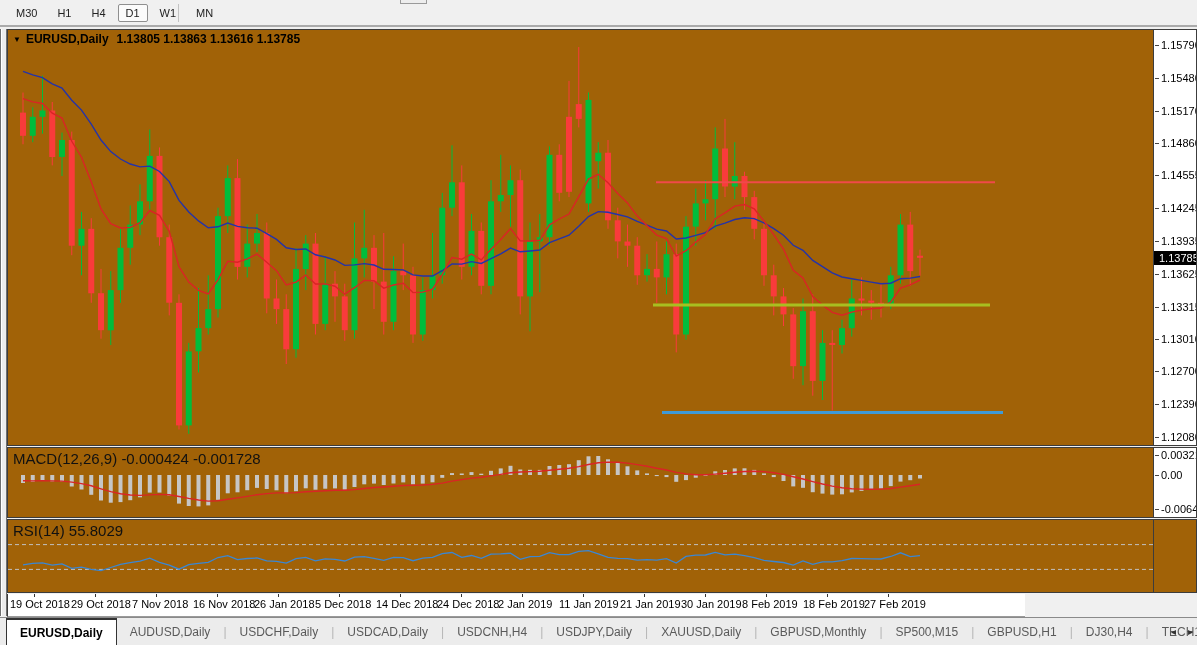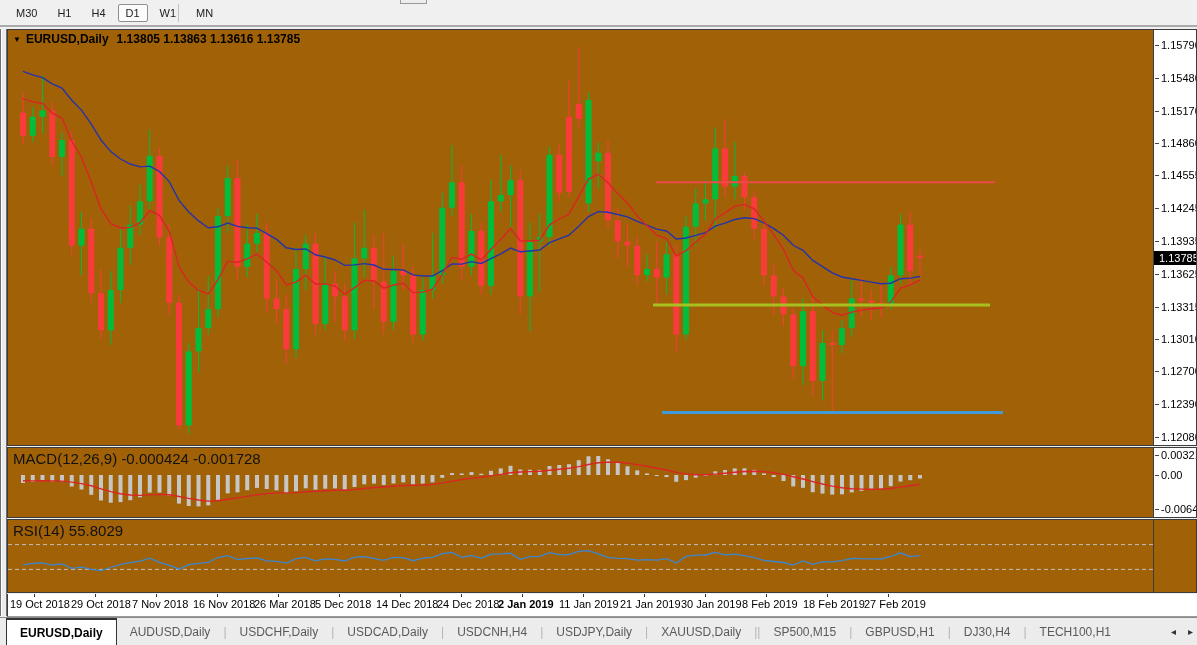--- a/index.html
+++ b/index.html
@@ -30,21 +30,21 @@
   .axlabel{position:absolute;left:0;padding-left:7px;white-space:nowrap;line-height:13px;}
   .axlabel:before{content:"";position:absolute;left:1px;top:6px;width:4px;height:1px;background:#444;}
   .price-tag{position:absolute;left:0;width:40px;background:#000;color:#fff;
       padding:1px 0 1px 5px;line-height:12px;font-size:11px;}
   .panel-label{position:absolute;left:5px;top:2px;font-size:15px;color:#111;z-index:5;white-space:nowrap;}
   #main-title{font-size:12px;color:#000;}
   #main-title .sym{font-weight:bold;}
   #main-title .ohlc{font-weight:bold;margin-left:8px;}
   .drop-arrow{display:inline-block;font-size:8px;color:#000;margin-right:5px;transform:translateY(-1px);}
   
-  #date-axis{position:absolute;left:7px;top:594px;width:1190px;height:23px;background:#fff;
+  #date-axis{position:absolute;left:7px;top:594px;width:1018px;height:23px;background:#fff;
       border-left:1px solid #3c3c3c;border-bottom:1px solid #9a9a9a;box-sizing:border-box;}
   .dlabel{position:absolute;top:4px;font-size:11px;color:#000;white-space:nowrap;}
   .dtick{position:absolute;top:0;width:1px;height:3px;background:#333;}
   
   #tab-bar{position:absolute;left:0;top:617px;width:1197px;height:28px;background:#ececec;
       border-top:1px solid #8a8a8a;box-sizing:border-box;display:flex;align-items:stretch;}
   .tab{position:relative;display:flex;align-items:center;padding:0 13px;font-size:12px;
       color:#5a5a5a;white-space:nowrap;cursor:default;}
   .tab.active{background:#fff;color:#000;font-weight:bold;border:1px solid #333;border-top:2px solid #333;
       border-bottom:none;margin-left:6px;z-index:2;}
@@ -424,29 +424,29 @@
 
   <div id="date-axis">
       <div class="dlabel" style="left: 2px;">19 Oct 2018</div>
       <div class="dtick" style="left: 26px;"></div>
       <div class="dlabel" style="left: 63px;">29 Oct 2018</div>
       <div class="dtick" style="left: 87px;"></div>
       <div class="dlabel" style="left: 124px;">7 Nov 2018</div>
       <div class="dtick" style="left: 148px;"></div>
       <div class="dlabel" style="left: 185px;">16 Nov 2018</div>
       <div class="dtick" style="left: 209px;"></div>
-      <div class="dlabel" style="left: 246px;">26 Mar 2018</div>
+      <div class="dlabel" style="left: 246px;">26 Jan 2018</div>
       <div class="dtick" style="left: 270px;"></div>
       <div class="dlabel" style="left: 307px;">5 Dec 2018</div>
       <div class="dtick" style="left: 331px;"></div>
       <div class="dlabel" style="left: 368px;">14 Dec 2018</div>
       <div class="dtick" style="left: 392px;"></div>
       <div class="dlabel" style="left: 429px;">24 Dec 2018</div>
       <div class="dtick" style="left: 453px;"></div>
-      <div class="dlabel" style="left: 490px; font-weight: bold;">2 Jan 2019</div>
+      <div class="dlabel" style="left: 490px;">2 Jan 2019</div>
       <div class="dtick" style="left: 514px;"></div>
       <div class="dlabel" style="left: 551px;">11 Jan 2019</div>
       <div class="dtick" style="left: 575px;"></div>
       <div class="dlabel" style="left: 612px;">21 Jan 2019</div>
       <div class="dtick" style="left: 636px;"></div>
       <div class="dlabel" style="left: 673px;">30 Jan 2019</div>
       <div class="dtick" style="left: 697px;"></div>
       <div class="dlabel" style="left: 734px;">8 Feb 2019</div>
       <div class="dtick" style="left: 758px;"></div>
       <div class="dlabel" style="left: 795px;">18 Feb 2019</div>
@@ -462,20 +462,21 @@
       <div class="tab">USDCHF,Daily</div>
       <div class="tab-sep">|</div>
       <div class="tab">USDCAD,Daily</div>
       <div class="tab-sep">|</div>
       <div class="tab">USDCNH,H4</div>
       <div class="tab-sep">|</div>
       <div class="tab">USDJPY,Daily</div>
       <div class="tab-sep">|</div>
       <div class="tab">XAUUSD,Daily</div>
       <div class="tab-sep">|</div>
+      <div class="tab">GBPUSD,Monthly</div>
       <div class="tab-sep">|</div>
       <div class="tab">SP500,M15</div>
       <div class="tab-sep">|</div>
       <div class="tab">GBPUSD,H1</div>
       <div class="tab-sep">|</div>
       <div class="tab">DJ30,H4</div>
       <div class="tab-sep">|</div>
       <div class="tab">TECH100,H1</div>
       <div class="tab-scroll">
       <span>◂</span>

